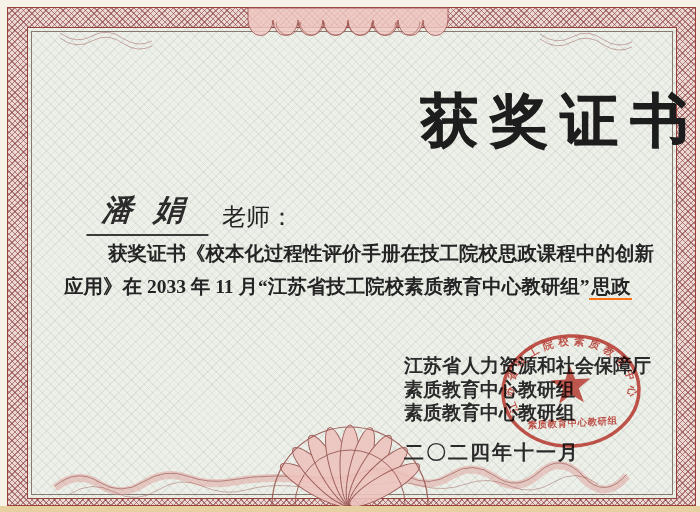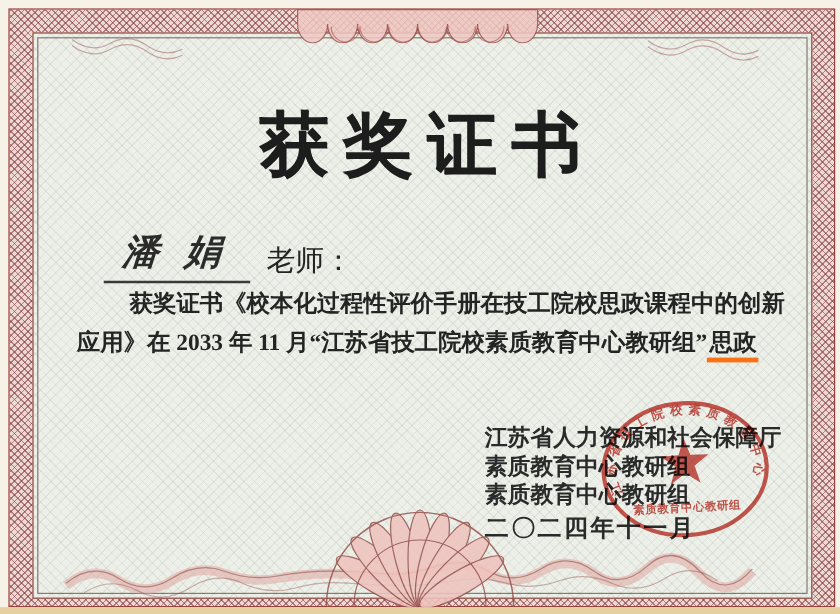--- a/index.html
+++ b/index.html
@@ -32,21 +32,21 @@
   }
   .bottom-strip{
     position:absolute;left:0;right:0;bottom:0;height:6px;
     background:#e6d0a2;z-index:6;
   }
   .ornaments{position:absolute;left:0;top:0;z-index:2;pointer-events:none;}
   
   .content{position:absolute;inset:0;z-index:3;color:#232323;}
   .cert-title{
     position:absolute;left:0;top:82px;width:700px;
-    text-align:center;font-size:58px;font-weight:900;
+    text-align:right;font-size:58px;font-weight:900;
     letter-spacing:12px;padding-left:12px;box-sizing:border-box;
     color:#1d1d1d;
     text-shadow:0.5px 0.5px 0 #1d1d1d;
   }
   .name-row{
     position:absolute;left:88px;top:190px;display:flex;align-items:flex-end;
   }
   .recipient-name{
     display:inline-block;min-width:96px;text-align:center;
     font-size:30px;font-style:italic;font-weight:700;
@@ -57,29 +57,29 @@
   .honorific{
     font-size:24px;font-weight:400;margin-left:12px;padding-bottom:3px;color:#242424;
   }
   .body-text{
     position:absolute;left:64px;top:237px;width:572px;
     font-size:19.5px;font-weight:700;line-height:33px;color:#242424;
     letter-spacing:0;
   }
   .body-line{white-space:nowrap;}
   .body-line.indent{padding-left:44px;}
-  .u-fill{border-bottom:4px solid #f97316;padding:0 2px 1px;}
+  .u-fill{border-bottom:2px solid #f97316;padding:0 2px 1px;}
   .u-blank{border-bottom:2px solid #2e2e2e;padding:0 13px 1px;}
   .issuer{
     position:absolute;left:404px;top:354px;width:250px;
     font-size:19px;font-weight:800;
     line-height:23.5px;color:#2a2a2a;
   }
   .issuer-date{
-    font-size:20px;font-weight:800;margin-top:5px;letter-spacing:2px;
+    font-size:20px;font-weight:800;margin-top:16px;letter-spacing:2px;
   }
   
   .seal{
     position:absolute;left:498px;top:332px;width:146px;height:120px;
     z-index:5;mix-blend-mode:multiply;opacity:.92;
     transform:rotate(-3deg);
   }
 </style>
 </head>
 <body>

